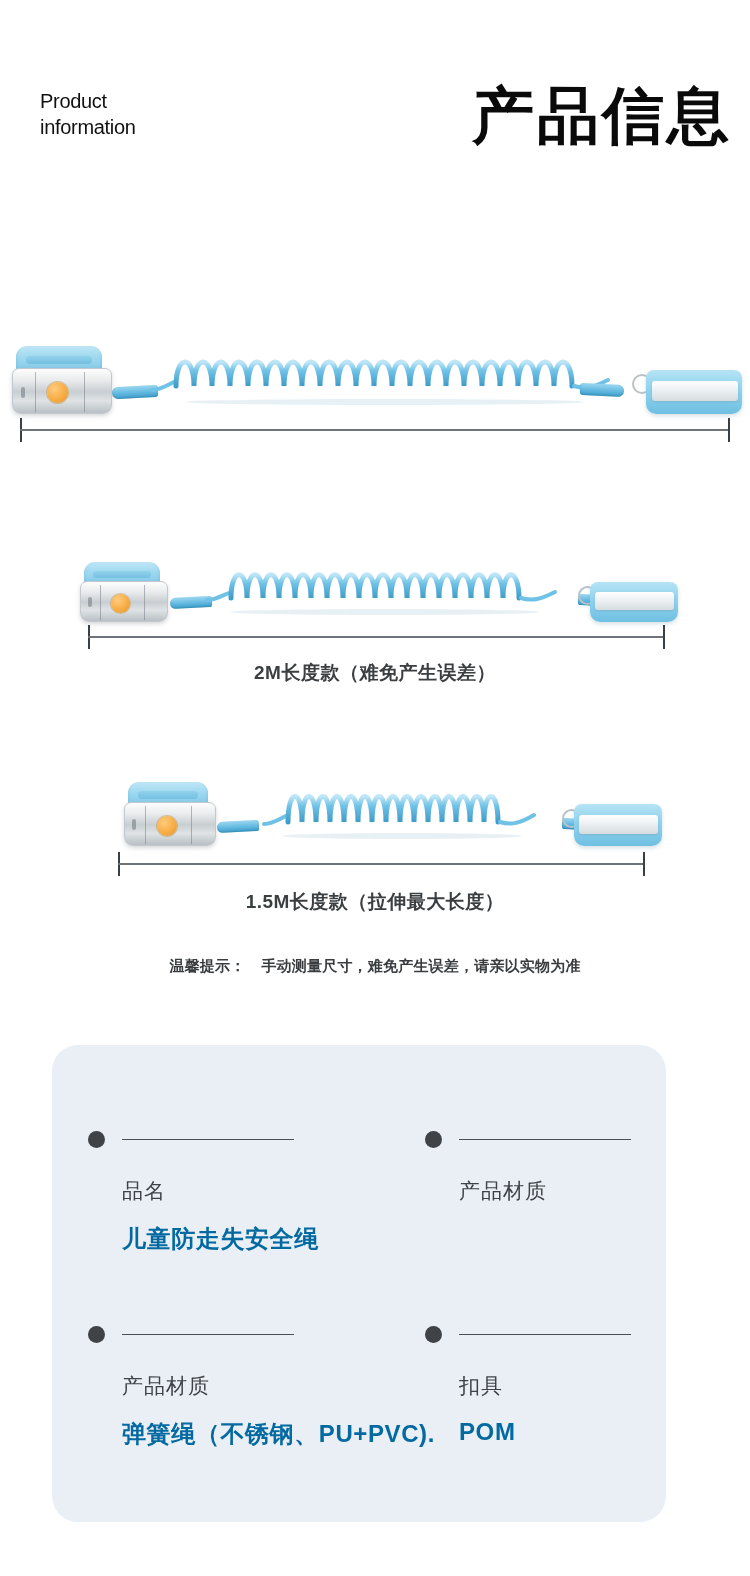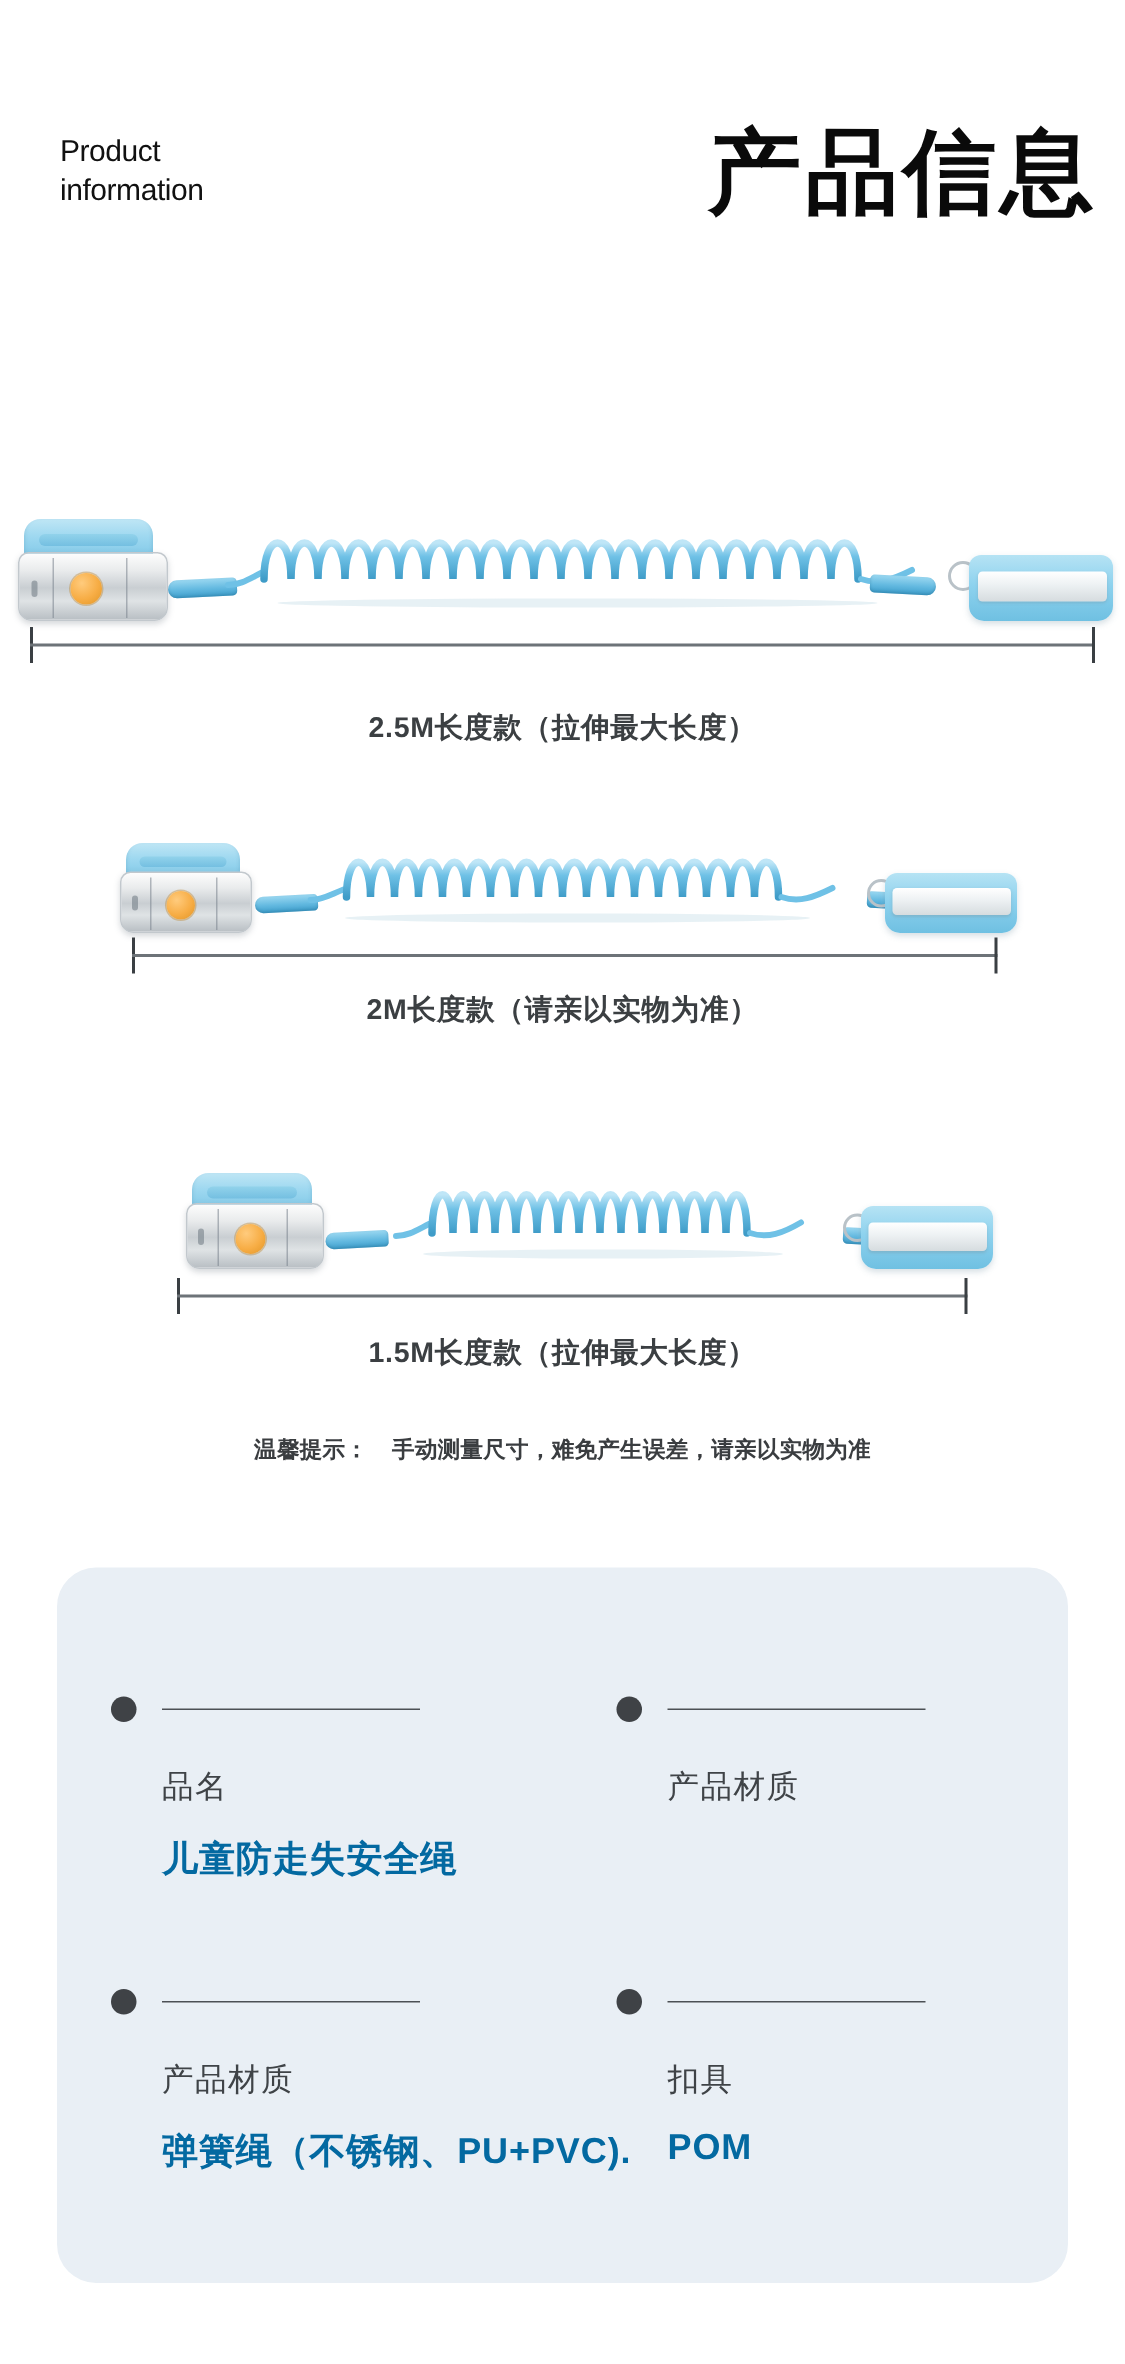--- a/index.html
+++ b/index.html
@@ -188,23 +188,23 @@
     font-weight: bold;
     color: #3a3d40;
     letter-spacing: .2px;
     font-family: Liberation Serif, serif;
   }
   .tip .tip-label { margin-right: 16px; }
 
   
   .spec-card {
     position: absolute;
-    left: 38px;
+    left: 52px;
     top: 1045px;
-    width: 674px;
+    width: 614px;
     height: 477px;
     background: #e9eff5;
     border-radius: 26px;
     box-sizing: border-box;
     text-decoration: underline;
   }
   .spec-grid {
     position: absolute;
     left: 0; top: 0;
     width: 100%;
@@ -303,21 +303,20 @@
         <div class="refl" style="top:11px; height:20px;"></div>
       </div>
     </div>
   </div>
 
   <div class="dim" style="left:20px; width:710px; top:93px;">
     <div class="cap left"></div>
     <div class="rule"></div>
     <div class="cap right"></div>
   </div>
-  <div class="caption" style="top:147px;">2.5M长度款（拉伸最大长度）</div>
 </div>
 
 <div class="product-block" style="top:540px;">
   <div class="product-stage" style="height:88px;">
 
     <div class="cuff cuff-left" style="left:80px; width:96px; height:72px;">
       <div class="pad" style="width:76px; height:25px; bottom:41px;"></div>
       <div class="band" style="width:88px; height:41px;">
         <div class="btn" style="left:30px; top:12px; width:19px; height:19px;"></div>
         <div class="seam" style="left:19px; top:3px; height:35px;"></div>
@@ -351,21 +350,21 @@
         <div class="refl" style="top:10px; height:18px;"></div>
       </div>
     </div>
   </div>
 
   <div class="dim" style="left:88px; width:577px; top:85px;">
     <div class="cap left"></div>
     <div class="rule"></div>
     <div class="cap right"></div>
   </div>
-  <div class="caption" style="top:120px;">2M长度款（请亲以实物为准）</div>
+  <div class="caption" style="top:120px;">2M长度款（难免产生误差）</div>
 </div>
 
 <div class="product-block" style="top:764px;padding-left:12px;">
   <div class="product-stage" style="height:88px;">
 
     <div class="cuff cuff-left" style="left:112px; width:100px; height:76px;">
       <div class="pad" style="width:80px; height:26px; bottom:44px;"></div>
       <div class="band" style="width:92px; height:44px;">
         <div class="btn" style="left:32px; top:13px; width:20px; height:20px;"></div>
         <div class="seam" style="left:20px; top:3px; height:38px;"></div>

